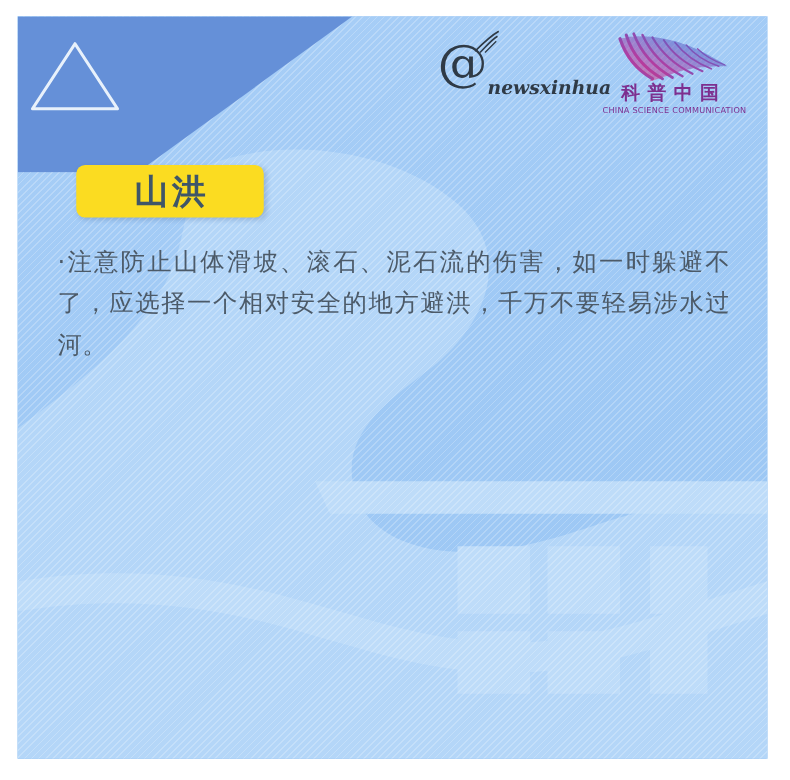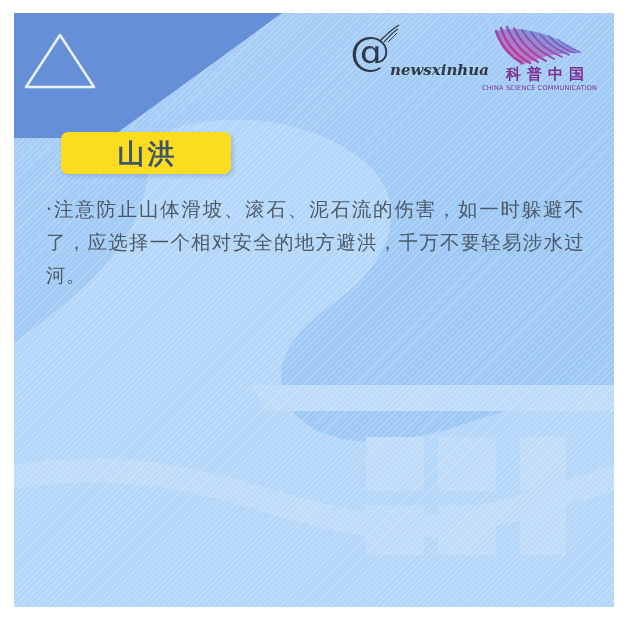--- a/index.html
+++ b/index.html
@@ -137,21 +137,21 @@
     left: 6px;
     top: 0;
     width: 96px;
     height: 48px;
   }
   .kp-cn {
     position: absolute;
     left: 0;
     top: 44px;
     width: 108px;
-    text-align: right;
+    text-align: center;
     font-size: 15px;
     line-height: 1;
     font-weight: bold;
     letter-spacing: 6px;
     text-indent: 6px;
     color: #7d2f8f;
     white-space: nowrap;
   }
   .kp-en {
     position: absolute;
@@ -165,21 +165,21 @@
     letter-spacing: 0.2px;
     color: #7d2f8f;
     white-space: nowrap;
   }
 
   
   .badge {
     position: absolute;
     left: 47px;
     top: 119px;
-    width: 170px;
+    width: 150px;
     height: 42px;
     background: #fbdc21;
     border-radius: 7px;
     box-shadow: 2px 2px 4px rgba(40,70,120,0.22);
     display: flex;
     align-items: center;
     justify-content: center;
   }
   .badge-text {
     font-size: 27px;

